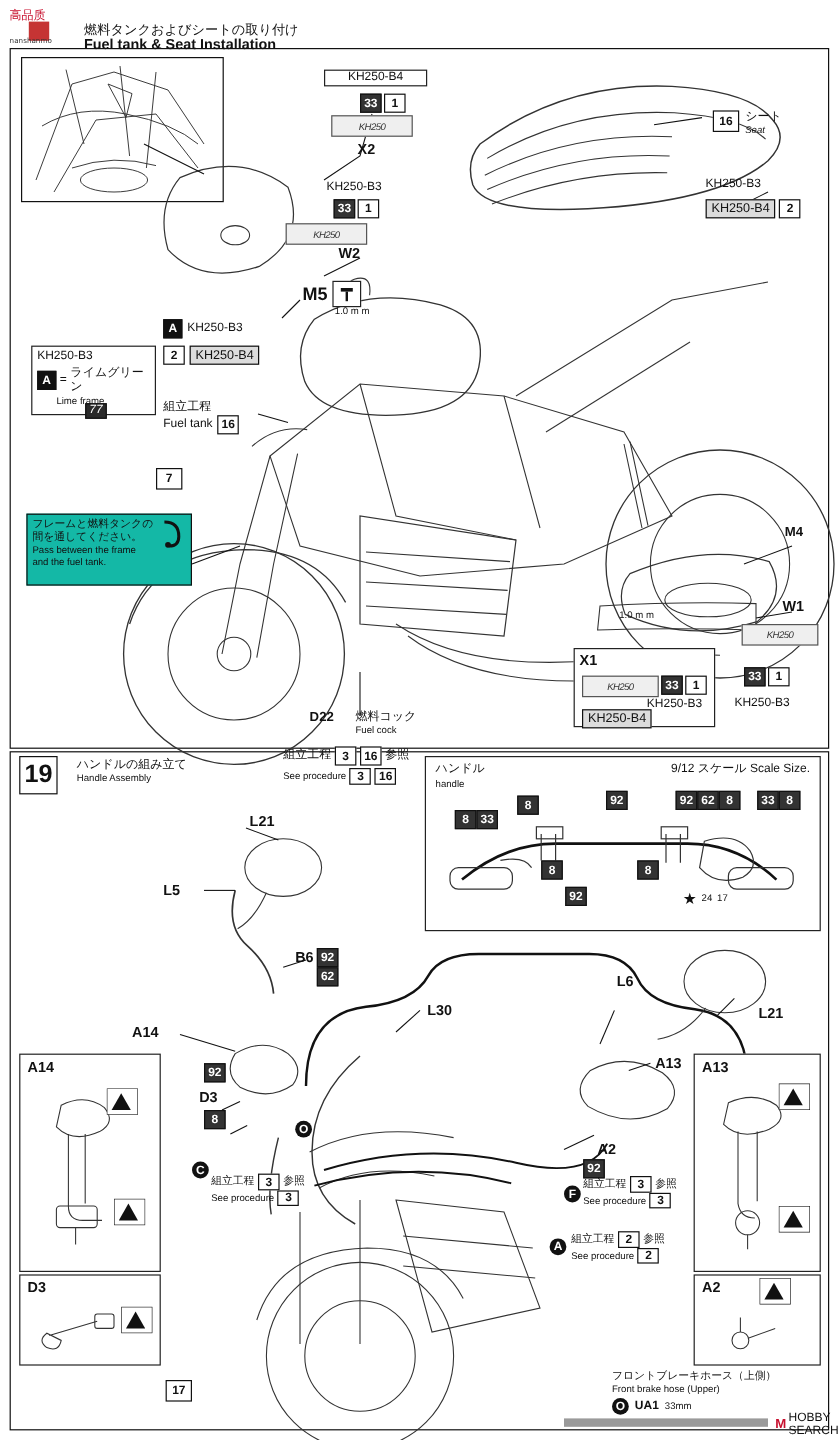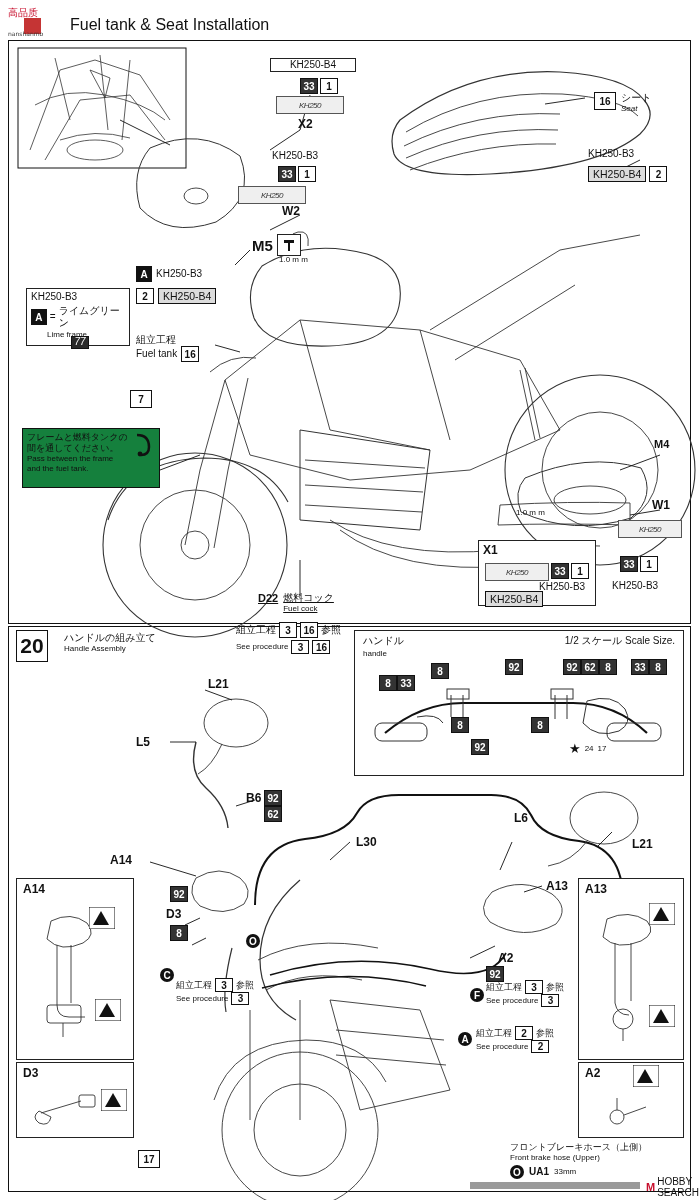--- a/index.html
+++ b/index.html
@@ -15,21 +15,21 @@
 
   
   .abs{position:absolute;}
   .box{border:1px solid #222;background:#fff;box-sizing:border-box;}
   .jp{font-family:"DejaVu Sans", sans-serif;}
 
   
   #logo{left:6px;top:4px;width:56px;height:34px;}
   #header-title{left:70px;top:18px;width:320px;}
   #header-title .t1{font-size:11px;line-height:13px;}
-  #header-title .t2{font-size:16px;line-height:13px;}
+  #header-title .t2{font-size:12px;line-height:13px;font-weight:bold;}
 
   
   .frame{position:absolute;border:1.4px solid #111;box-sizing:border-box;background:transparent;}
   #frame-top{left:8px;top:40px;width:683px;height:584px;}
   #frame-bottom{left:8px;top:626px;width:683px;height:566px;}
 
   
   .chip{
     border:1px solid #111;background:#fff;display:inline-flex;
     align-items:center;justify-content:center;font-size:10px;line-height:1;
@@ -70,21 +70,21 @@
   svg.overlay{position:absolute;left:0;top:0;width:699px;height:1200px;pointer-events:none;}
 
   
   .step-num{
     width:30px;height:30px;border:1.5px solid #111;background:#fff;
     display:flex;align-items:center;justify-content:center;
     font-size:21px;font-weight:bold;
   }
 
   
-  .callout{border:1px solid #111;background:#15803d;box-sizing:border-box;padding:3px 4px;}
+  .callout{border:1px solid #111;background:#14b8a6;box-sizing:border-box;padding:3px 4px;}
 
   
   #footer-bar{left:470px;top:1182px;width:170px;height:7px;background:#9a9a9a;}
   #hobby{left:646px;top:1176px;font-size:10px;}
   .hs-badge{display:inline-flex;align-items:center;gap:2px;font-size:10px;}
   .hs-m{color:#c8102e;font-weight:bold;font-size:11px;}
 </style>
 </head>
 <body>
 
@@ -93,20 +93,21 @@
   <div class="abs" id="logo">
     <svg width="56" height="34" viewBox="0 0 56 34">
       <rect x="0" y="0" width="56" height="34" fill="#fff"></rect>
       <text x="2" y="12" font-size="10" fill="#c8102e" font-family="DejaVu Sans">高品质</text>
       <rect x="18" y="14" width="17" height="16" fill="#b11" opacity="0.85"></rect>
       <text x="2" y="32" font-size="6" fill="#333" font-family="DejaVu Sans">nanshanmo</text>
     </svg>
   </div>
 
   <div class="abs" id="header-title">
+    <div class="t1 jp">燃料タンクおよびシートの取り付け</div>
     <div class="t2">Fuel tank &amp; Seat Installation</div>
   </div>
 
   <div class="frame" id="frame-top"></div>
   <div class="frame" id="frame-bottom"></div>
 
   <svg class="overlay">
     <g stroke="#333" fill="none" stroke-width="0.8">
 
       <rect x="18" y="48" width="168" height="120" fill="none" stroke="#111" stroke-width="1"></rect>
@@ -329,50 +330,50 @@
     <div class="abs" style="left:72px;top:22px;display:flex;gap:2px;">
       <span class="num-box dark">33</span>
       <span class="num-box">1</span>
     </div>
     <div class="abs txt" style="left:60px;top:40px;">KH250-B3</div>
     <div class="abs" style="left:6px;top:48px;">
       <span class="part-tag gray">KH250-B4</span>
     </div>
   </div>
 
-  <div class="abs" style="left:258px;top:592px;display:flex;align-items:flex-start;gap:5px;text-decoration:underline;">
+  <div class="abs" style="left:258px;top:592px;display:flex;align-items:flex-start;gap:18px;">
     <span class="bold" style="font-size:11px;">D22</span>
     <span>
       <span class="txt jp" style="display:block;">燃料コック</span>
       <span class="txt8" style="display:block;">Fuel cock</span>
     </span>
   </div>
 
   <div class="abs" style="left:236px;top:622px;display:flex;align-items:center;gap:3px;">
     <span class="txt jp">組立工程</span>
     <span class="num-box">3</span>
     <span class="num-box">16</span>
     <span class="txt jp">参照</span>
   </div>
   <div class="abs" style="left:236px;top:640px;display:flex;align-items:center;gap:3px;">
     <span class="txt8">See procedure</span>
     <span class="num-box" style="height:12px;">3</span>
     <span class="num-box" style="height:12px;">16</span>
   </div>
 
-  <div class="abs step-num" style="left:16px;top:630px;">20</div>
+  <div class="abs step-num" style="left:16px;top:630px;">19</div>
   <div class="abs" style="left:64px;top:632px;">
     <div class="txt jp">ハンドルの組み立て</div>
     <div class="txt8">Handle Assembly</div>
   </div>
 
   <div class="abs box" style="left:354px;top:630px;width:330px;height:146px;">
     <div class="abs txt jp" style="left:8px;top:4px;">ハンドル</div>
     <div class="abs txt8" style="left:8px;top:18px;">handle</div>
-    <div class="abs txt" style="right:8px;top:4px;">1/2 スケール Scale Size.</div>
+    <div class="abs txt" style="right:8px;top:4px;">9/12 スケール Scale Size.</div>
 
     <svg width="330" height="120" viewBox="0 0 330 120" style="position:absolute;left:0;top:24px;">
       <g stroke="#333" fill="none" stroke-width="1">
         <path d="M30 78 q36 -30 78 -30 l110 0 q42 0 74 30" stroke-width="2.2" stroke="#111"></path>
         <rect x="20" y="68" width="52" height="18" rx="7"></rect>
         <rect x="252" y="68" width="54" height="18" rx="7"></rect>
         <path d="M96 40 l0 22 M108 40 l0 22 M200 40 l0 24 M212 40 l0 24"></path>
         <rect x="92" y="34" width="22" height="10"></rect>
         <rect x="196" y="34" width="22" height="10"></rect>
         <path d="M232 46 q26 -8 38 8 q8 14 -6 22 q-22 8 -36 -8 z"></path>

